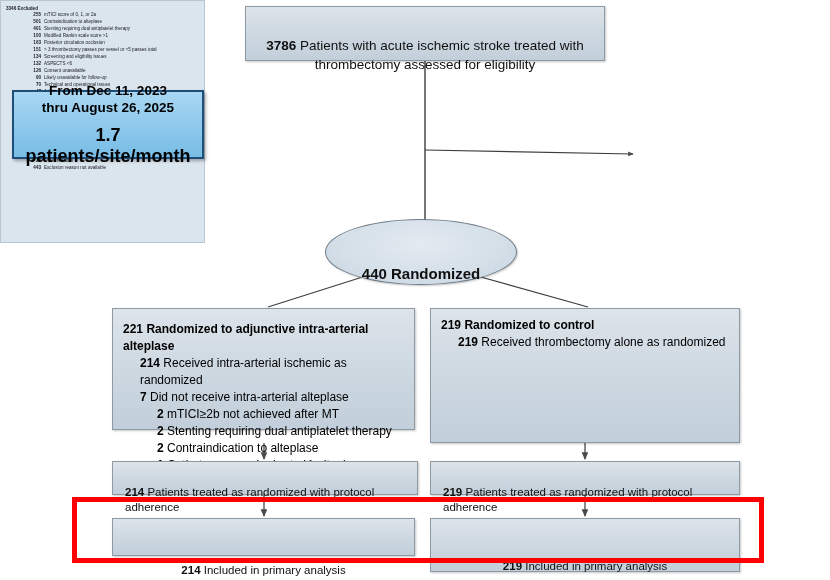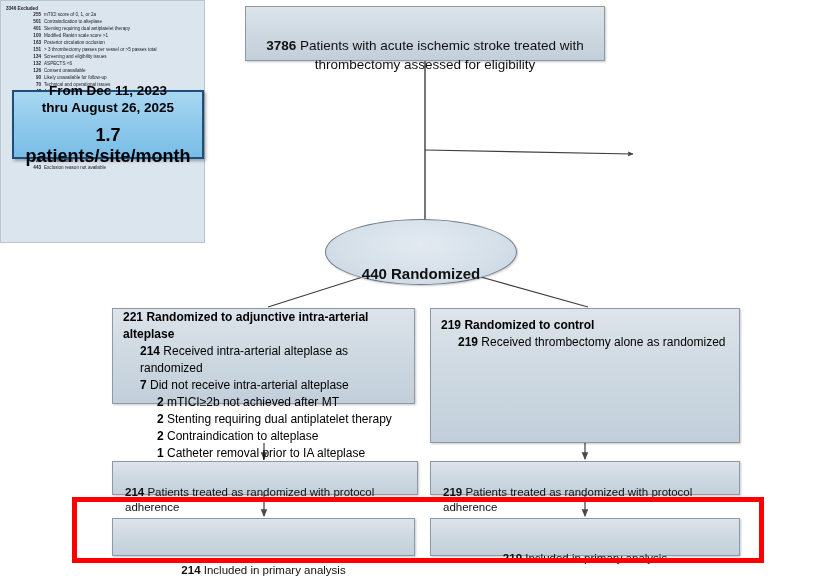--- a/index.html
+++ b/index.html
@@ -107,22 +107,22 @@
     align-items: center;
     justify-content: center;
   }
   #box-randomized .node-text { font-weight: bold; font-size: 15px; }
 
   
   #box-arm-left {
     left: 112px;
     top: 308px;
     width: 303px;
-    height: 96px;
-    padding: 0 10px;
+    height: 122px;
+    padding: 12px 10px;
   }
   #box-arm-right {
     left: 430px;
     top: 308px;
     width: 310px;
     height: 135px;
     padding: 8px 10px;
   }
   .lvl0 { margin-left: 0px; }
   .lvl1 { margin-left: 17px; }
@@ -159,21 +159,21 @@
     width: 303px;
     height: 38px;
     display: flex;
     align-items: flex-start;
     justify-content: center;
   }
   #box-primary-right {
     left: 430px;
     top: 518px;
     width: 310px;
-    height: 38px;
+    height: 54px;
     display: flex;
     align-items: center;
     justify-content: center;
   }
   #box-primary-left .node-text,
   #box-primary-right .node-text { font-size: 11.5px; }
 
   
   #highlight-rect {
     position: absolute;
@@ -364,21 +364,21 @@
       <span>Randomized</span>
     </div>
   </div>
 
   <div class="node" id="box-arm-left">
     <div class="arm-line lvl0">
       <span class="num">221</span>
       <span class="num">Randomized to adjunctive intra-arterial alteplase</span>
     </div>
     <div id="arm-left-lines">
-        <div class="arm-line lvl1"><span class="num">214</span><span> Received intra-arterial alteplase as randomized</span></div>
+        <div class="arm-line lvl1"><span class="num">214</span><span> Received intra-arterial ischemic as randomized</span></div>
         <div class="arm-line lvl1"><span class="num">7</span><span> Did not receive intra-arterial alteplase</span></div>
         <div class="arm-line lvl2"><span class="num">2</span><span> mTICI≥2b not achieved after MT</span></div>
         <div class="arm-line lvl2"><span class="num">2</span><span> Stenting requiring dual antiplatelet therapy</span></div>
         <div class="arm-line lvl2"><span class="num">2</span><span> Contraindication to alteplase</span></div>
         <div class="arm-line lvl2"><span class="num">1</span><span> Catheter removal prior to IA alteplase administration</span></div>
       </div>
   </div>
 
   <div class="node" id="box-arm-right">
     <div class="arm-line lvl0">

